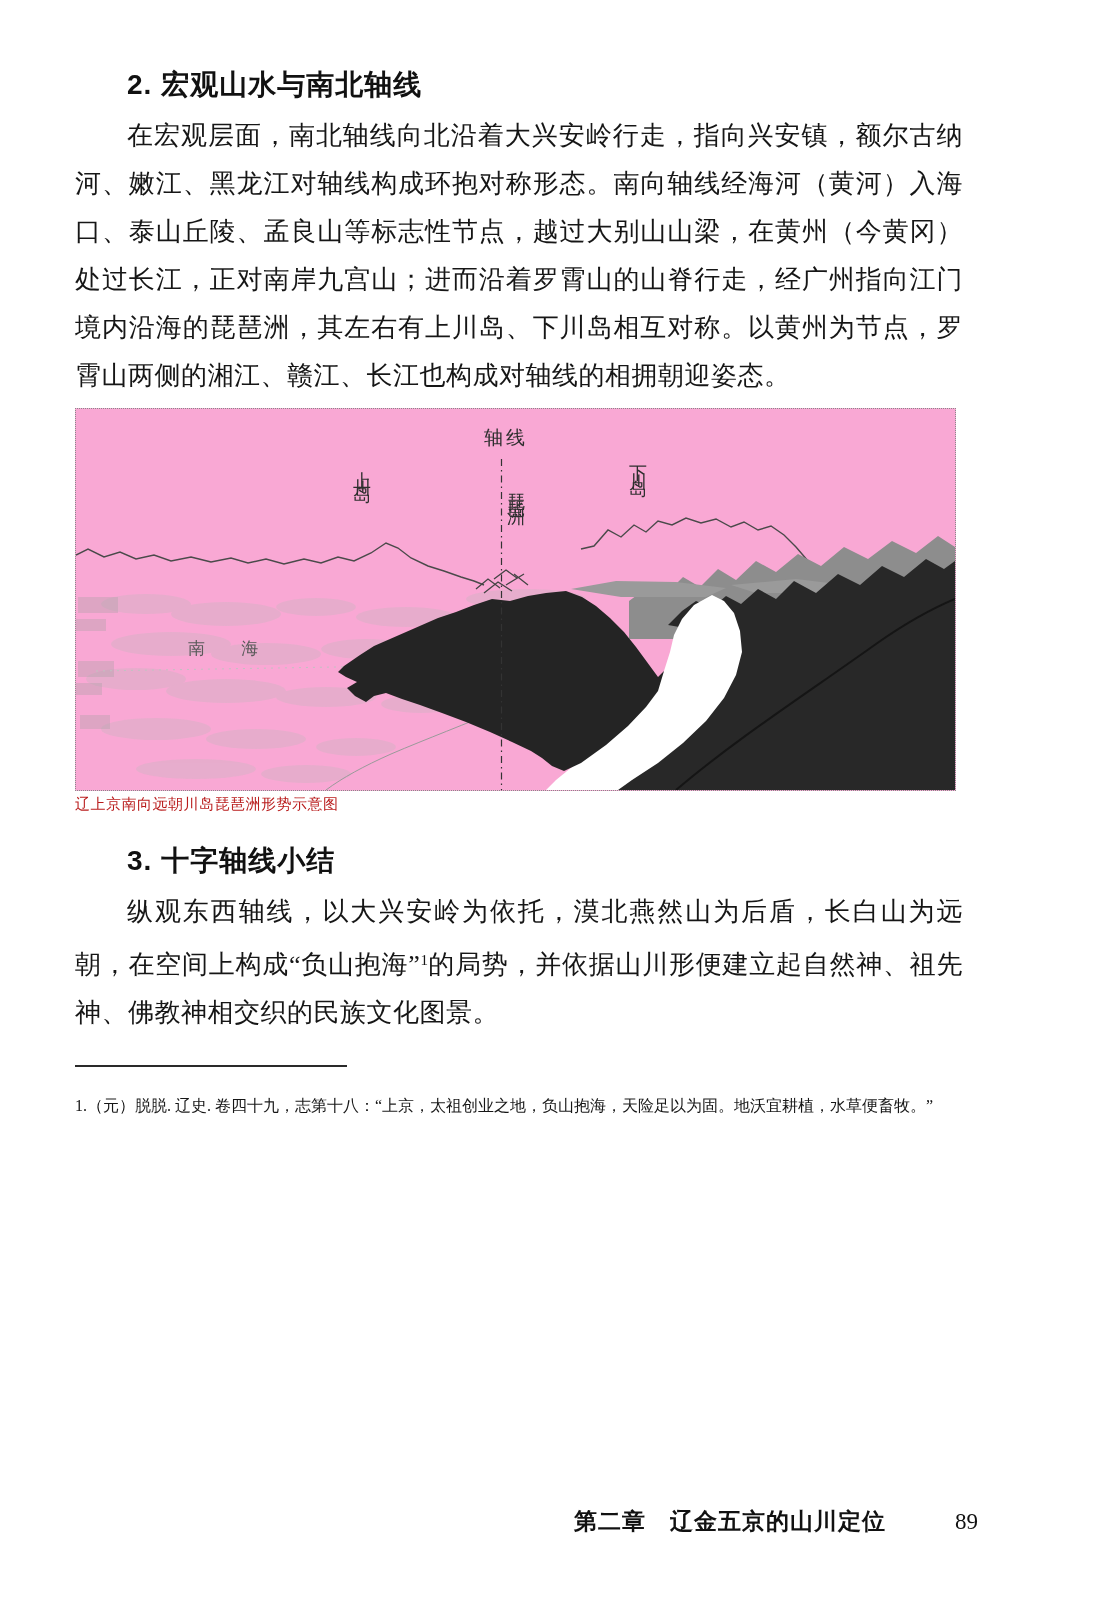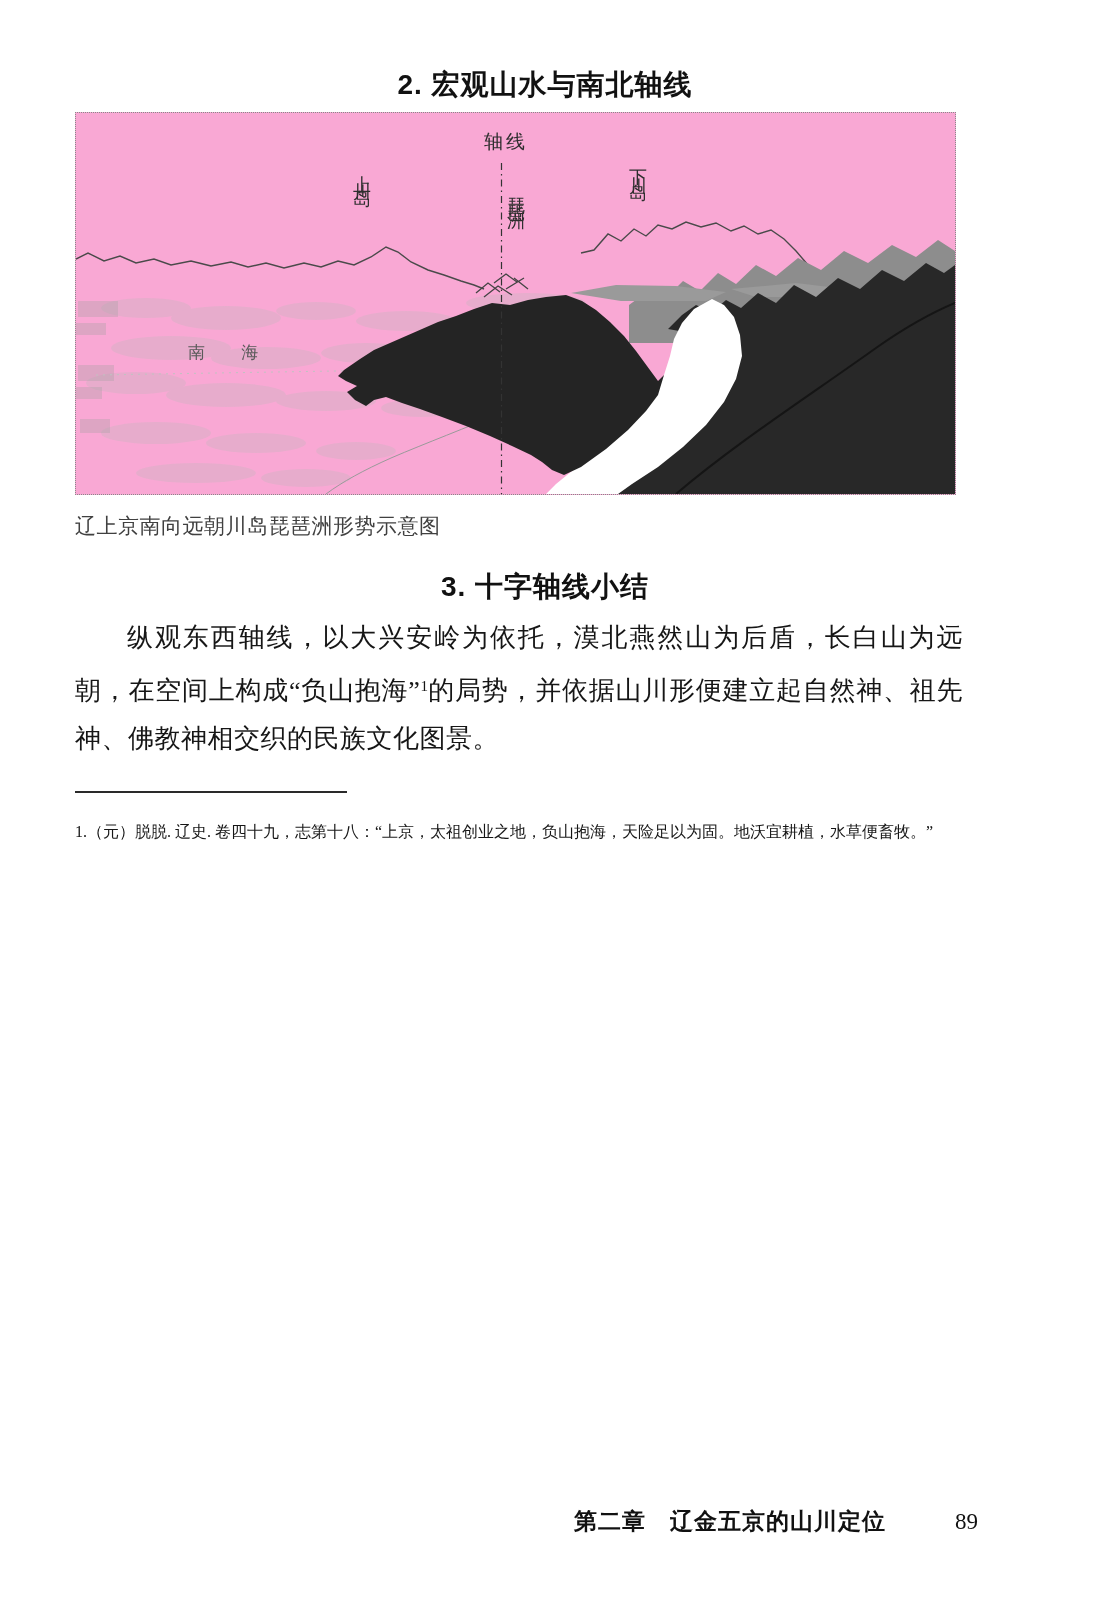--- a/index.html
+++ b/index.html
@@ -6,21 +6,21 @@
   html,body { background:#ffffff; }
   .page {
     position:relative; width:1094px; height:1600px; background:#fff;
     font-family:"Liberation Serif","DejaVu Serif",serif; color:#1c1c1c;
     overflow:hidden;
   }
   .content { position:absolute; left:75px; top:66px; width:888px; }
   .sec-heading {
     font-family:"Liberation Sans","DejaVu Sans",sans-serif;
     font-weight:bold; font-size:28px; line-height:38px;
-    padding-left:52px; letter-spacing:1px; color:#111;text-align:center;
+    padding-left:52px; letter-spacing:1px; color:#111;
   }
   .body-p {
     font-size:26px; line-height:48px; text-align:justify;
     text-indent:2em; color:#161616; letter-spacing:0.5px;
   }
   .body-p sup { font-size:15px; vertical-align:8px; letter-spacing:0; }
   #p1 { margin-top:8px; }
   .figure {
     position:relative; margin-top:8px; width:881px; height:383px;
     border:1px dotted #8a8a8a; background:#f9a8d4;
@@ -33,22 +33,22 @@
   .fig-label-v {
     position:absolute; writing-mode:vertical-rl; text-orientation:upright;
     font-size:18px; color:#2e2e2e; letter-spacing:7px;
     font-family:"Liberation Serif","DejaVu Serif",serif;
   }
   .sea-label {
     position:absolute; left:112px; top:228px; font-size:17px; color:#5a5a5a;
     letter-spacing:16px;
   }
   .fig-caption {
-    margin-top:17px; font-family:"Liberation Sans","DejaVu Sans",sans-serif;
-    font-size:21px; color:#404040; letter-spacing:0.5px;
+    margin-top:4px; font-family:"Liberation Sans","DejaVu Sans",sans-serif;
+    font-size:15px; color:#b91c1c; letter-spacing:0.5px;
   }
   #h3 { margin-top:28px; }
   #p2 { margin-top:8px; }
   #p3 { margin-top:4px; }
   .footnote-sep {
     margin-top:28px; width:272px; border-top:2px solid #2a2a2a; height:0;
   }
   .footnote {
     margin-top:16px; font-size:16px; line-height:45px; color:#161616;
     padding-left:30px; text-indent:-30px; text-align:justify;
@@ -64,20 +64,21 @@
   .footer .pagenum { font-size:23px; color:#111;margin-left:21px; }
 </style>
 </head>
 <body>
 
 <div class="page">
   <div class="content">
 
     <div class="sec-heading">2. 宏观山水与南北轴线</div>
 
+    <p class="body-p" id="p1">在宏观层面，南北轴线向北沿着大兴安岭行走，指向兴安镇，额尔古纳河、嫩江、黑龙江对轴线构成环抱对称形态。南向轴线经海河（黄河）入海口、泰山丘陵、孟良山等标志性节点，越过大别山山梁，在黄州（今黄冈）处过长江，正对南岸九宫山；进而沿着罗霄山的山脊行走，经广州指向江门境内沿海的琵琶洲，其左右有上川岛、下川岛相互对称。以黄州为节点，罗霄山两侧的湘江、赣江、长江也构成对轴线的相拥朝迎姿态。</p>
 
     <div class="figure">
       <svg width="879" height="381" viewBox="0 0 879 381" xmlns="http://www.w3.org/2000/svg">
 
         <g fill="#b9b9b9" opacity="0.28">
           <ellipse cx="70" cy="195" rx="45" ry="10"></ellipse>
             <ellipse cx="150" cy="205" rx="55" ry="12"></ellipse>
           <ellipse cx="240" cy="198" rx="40" ry="9"></ellipse>
             <ellipse cx="330" cy="208" rx="50" ry="10"></ellipse>
           <ellipse cx="95" cy="235" rx="60" ry="12"></ellipse>

